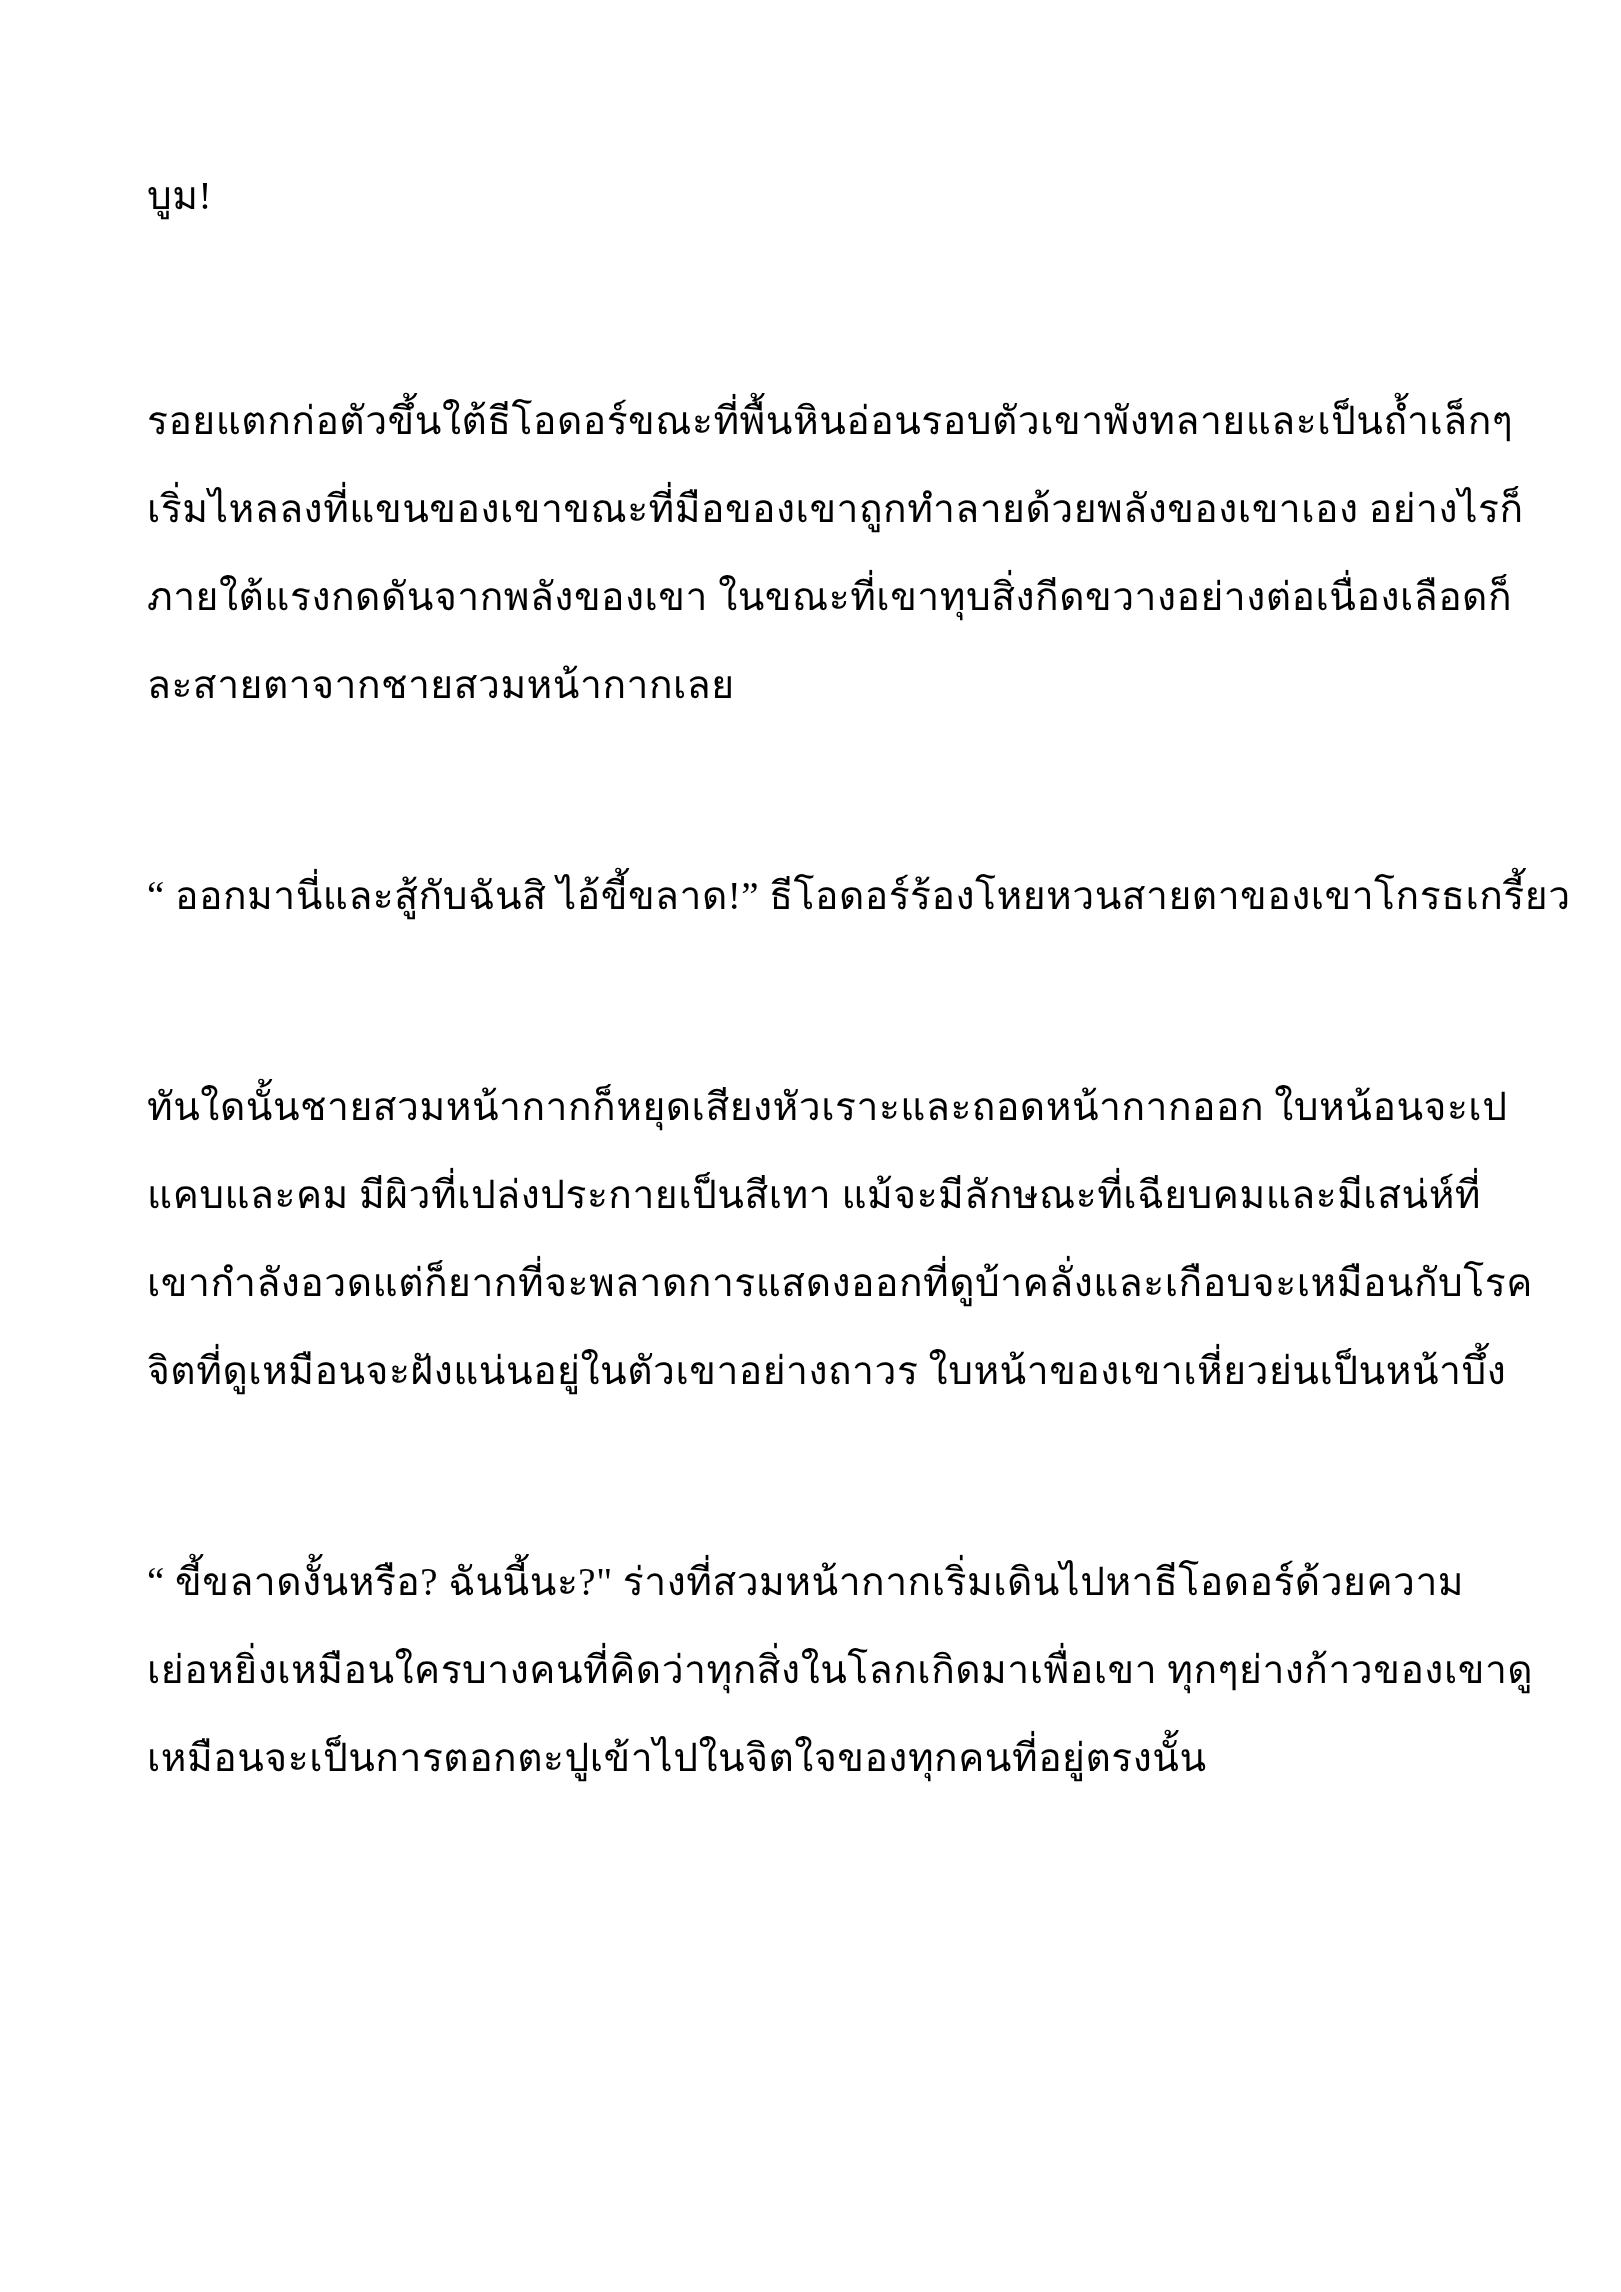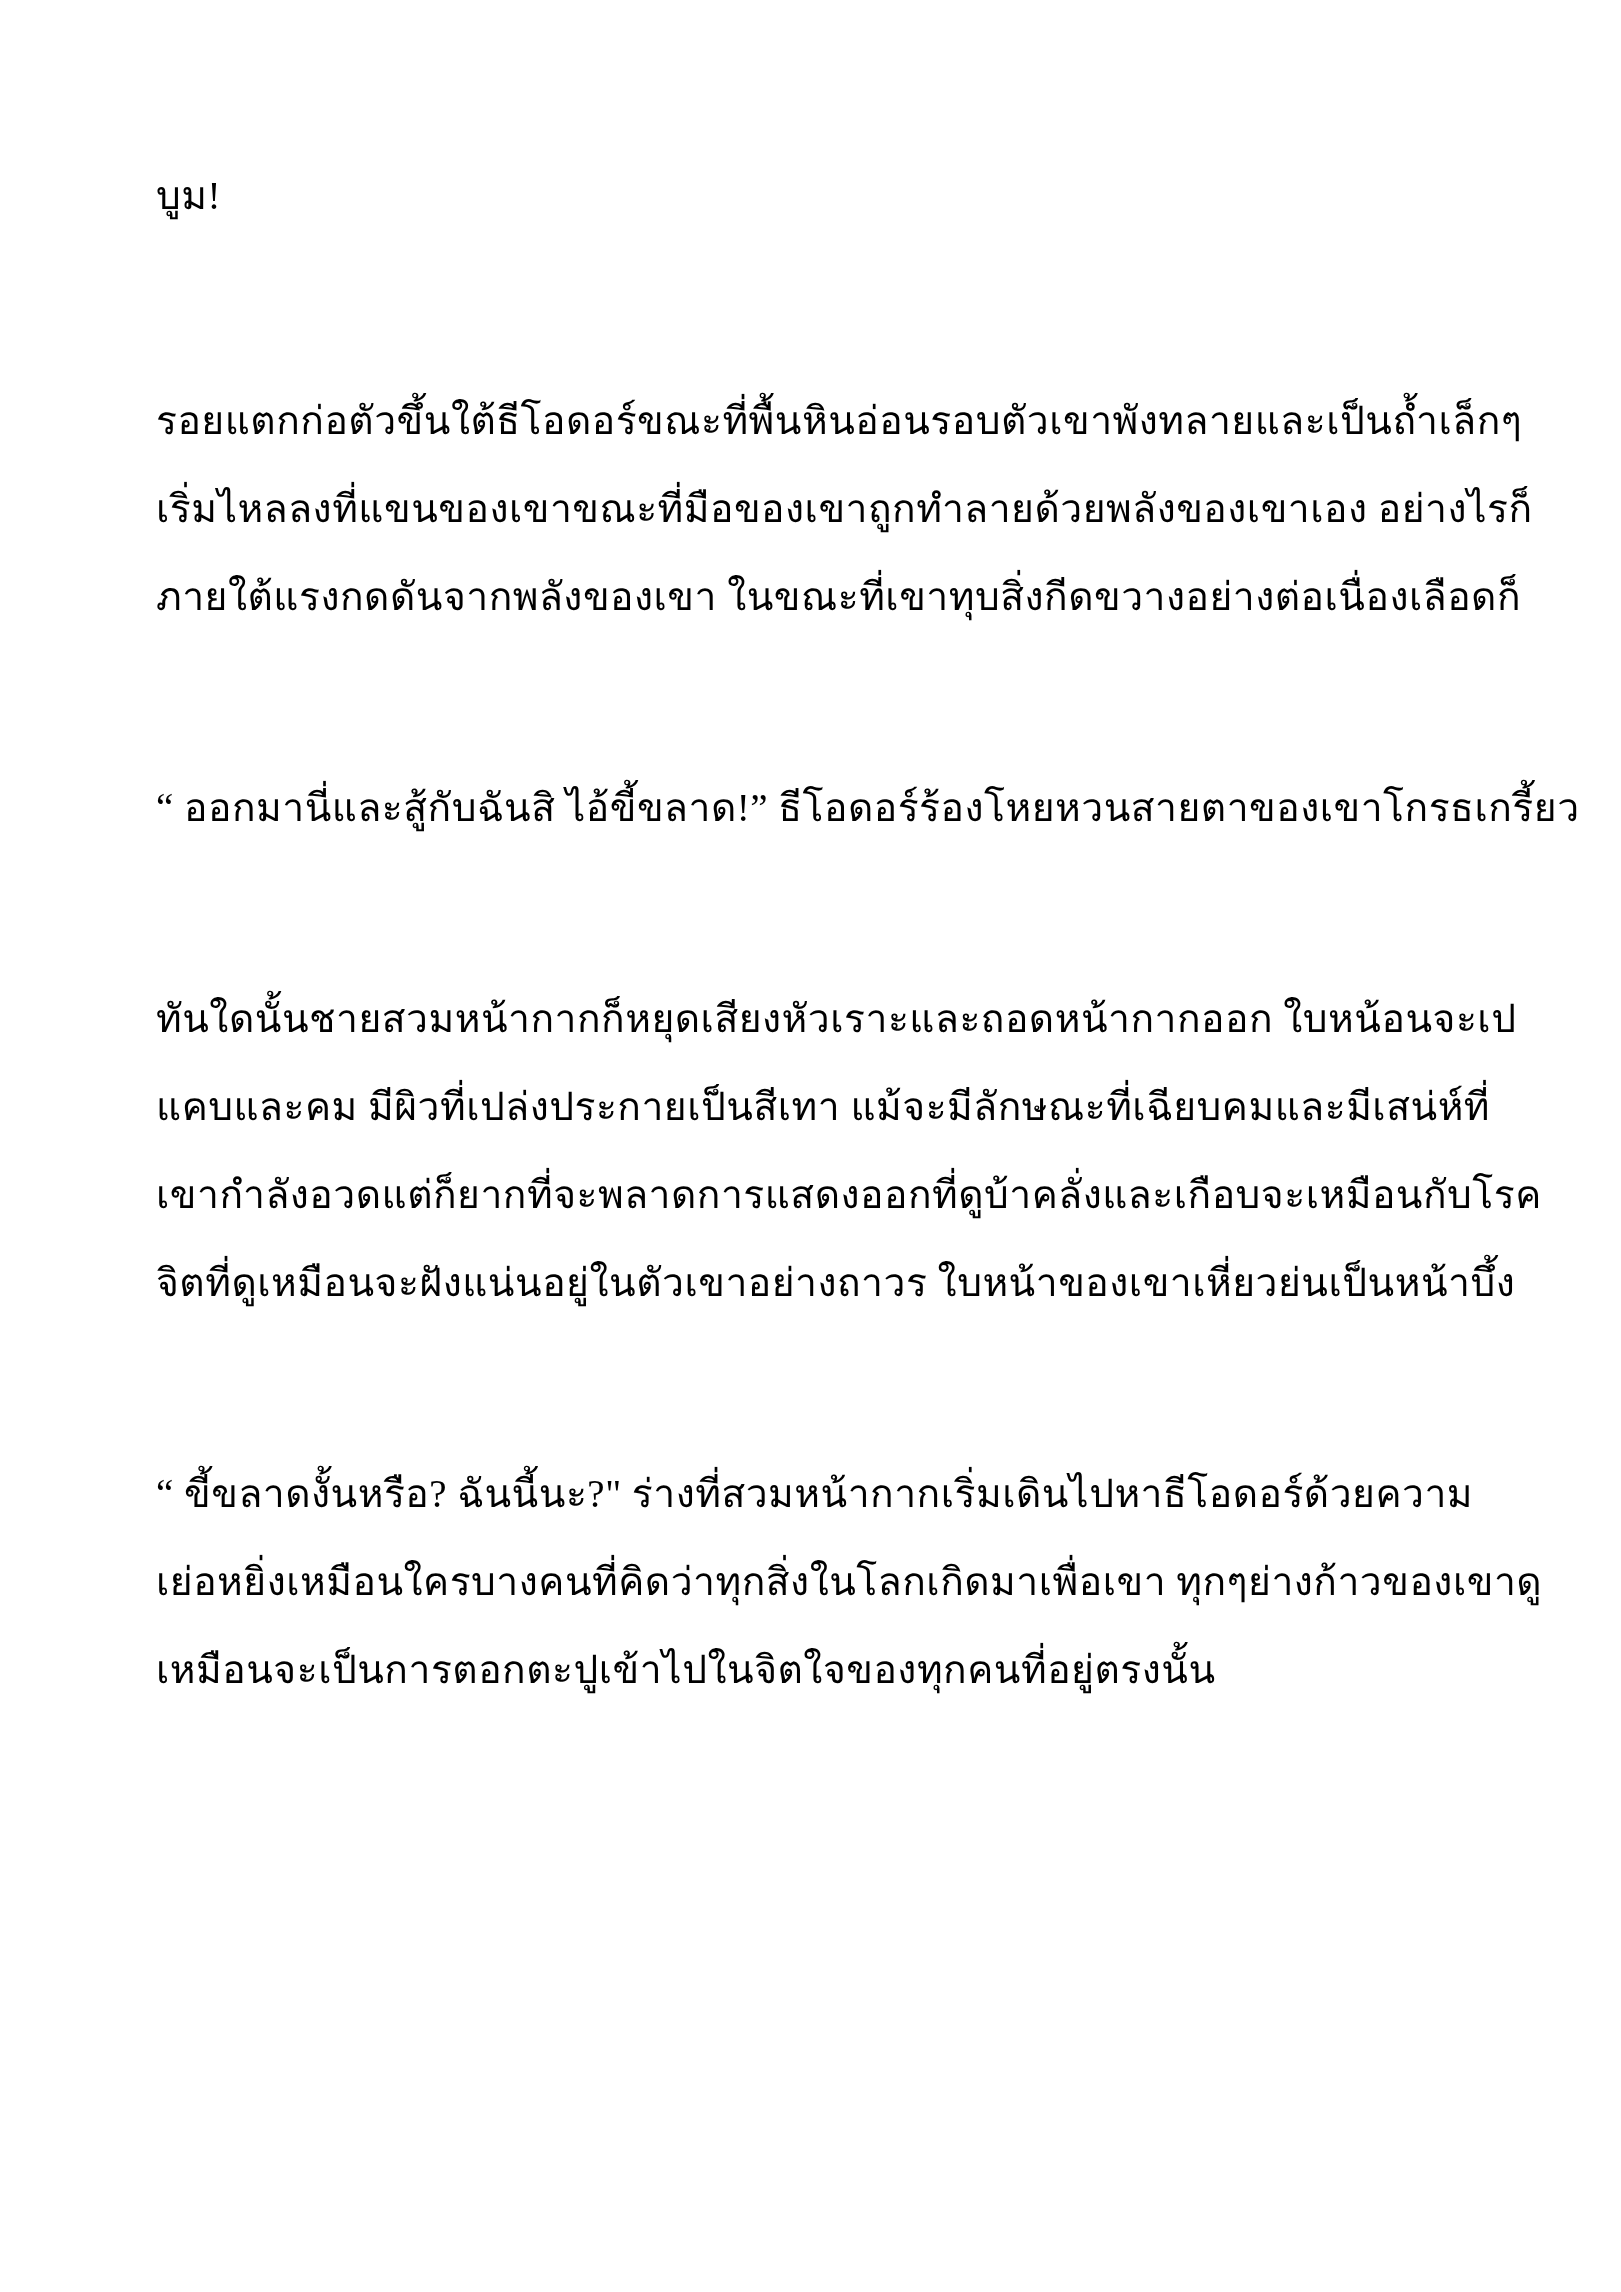--- a/index.html
+++ b/index.html
@@ -12,21 +12,21 @@
     width: 1621px;
     height: 2293px;
     background: #ffffff;
     color: #000000;
     overflow: hidden;
     box-sizing: border-box;
     padding: 152px 108px 0 147px;
     font-family: "Liberation Serif", "DejaVu Serif", serif;
   }
   .para {
-    margin: 0 0 123px 9px;
+    margin: 0 0 123px 0;
   }
   .para.first {
     margin-bottom: 137px;
   }
   .tline {
     font-size: 39px;
     line-height: 88px;
     white-space: nowrap;
     color: #000000;
     letter-spacing: 0.5px;
@@ -38,20 +38,21 @@
 <div class="page">
 
   <div class="para first">
     <div class="tline">บูม!</div>
   </div>
 
   <div class="para">
     <div class="tline">รอยแตกก่อตัวขึ้นใต้ธีโอดอร์ขณะที่พื้นหินอ่อนรอบตัวเขาพังทลายและเป็นถ้ำเล็กๆ</div>
     <div class="tline">เริ่มไหลลงที่แขนของเขาขณะที่มือของเขาถูกทำลายด้วยพลังของเขาเอง อย่างไรก็</div>
     <div class="tline">ภายใต้แรงกดดันจากพลังของเขา ในขณะที่เขาทุบสิ่งกีดขวางอย่างต่อเนื่องเลือดก็</div>
+    <div class="tline">ละสายตาจากชายสวมหน้ากากเลย</div>
   </div>
 
   <div class="para">
     <div class="tline">“ ออกมานี่และสู้กับฉันสิ ไอ้ขี้ขลาด!” ธีโอดอร์ร้องโหยหวนสายตาของเขาโกรธเกรี้ยว</div>
   </div>
 
   <div class="para">
     <div class="tline">ทันใดนั้นชายสวมหน้ากากก็หยุดเสียงหัวเราะและถอดหน้ากากออก ใบหน้อนจะเป</div>
     <div class="tline">แคบและคม มีผิวที่เปล่งประกายเป็นสีเทา แม้จะมีลักษณะที่เฉียบคมและมีเสน่ห์ที่</div>
     <div class="tline">เขากำลังอวดแต่ก็ยากที่จะพลาดการแสดงออกที่ดูบ้าคลั่งและเกือบจะเหมือนกับโรค</div>

